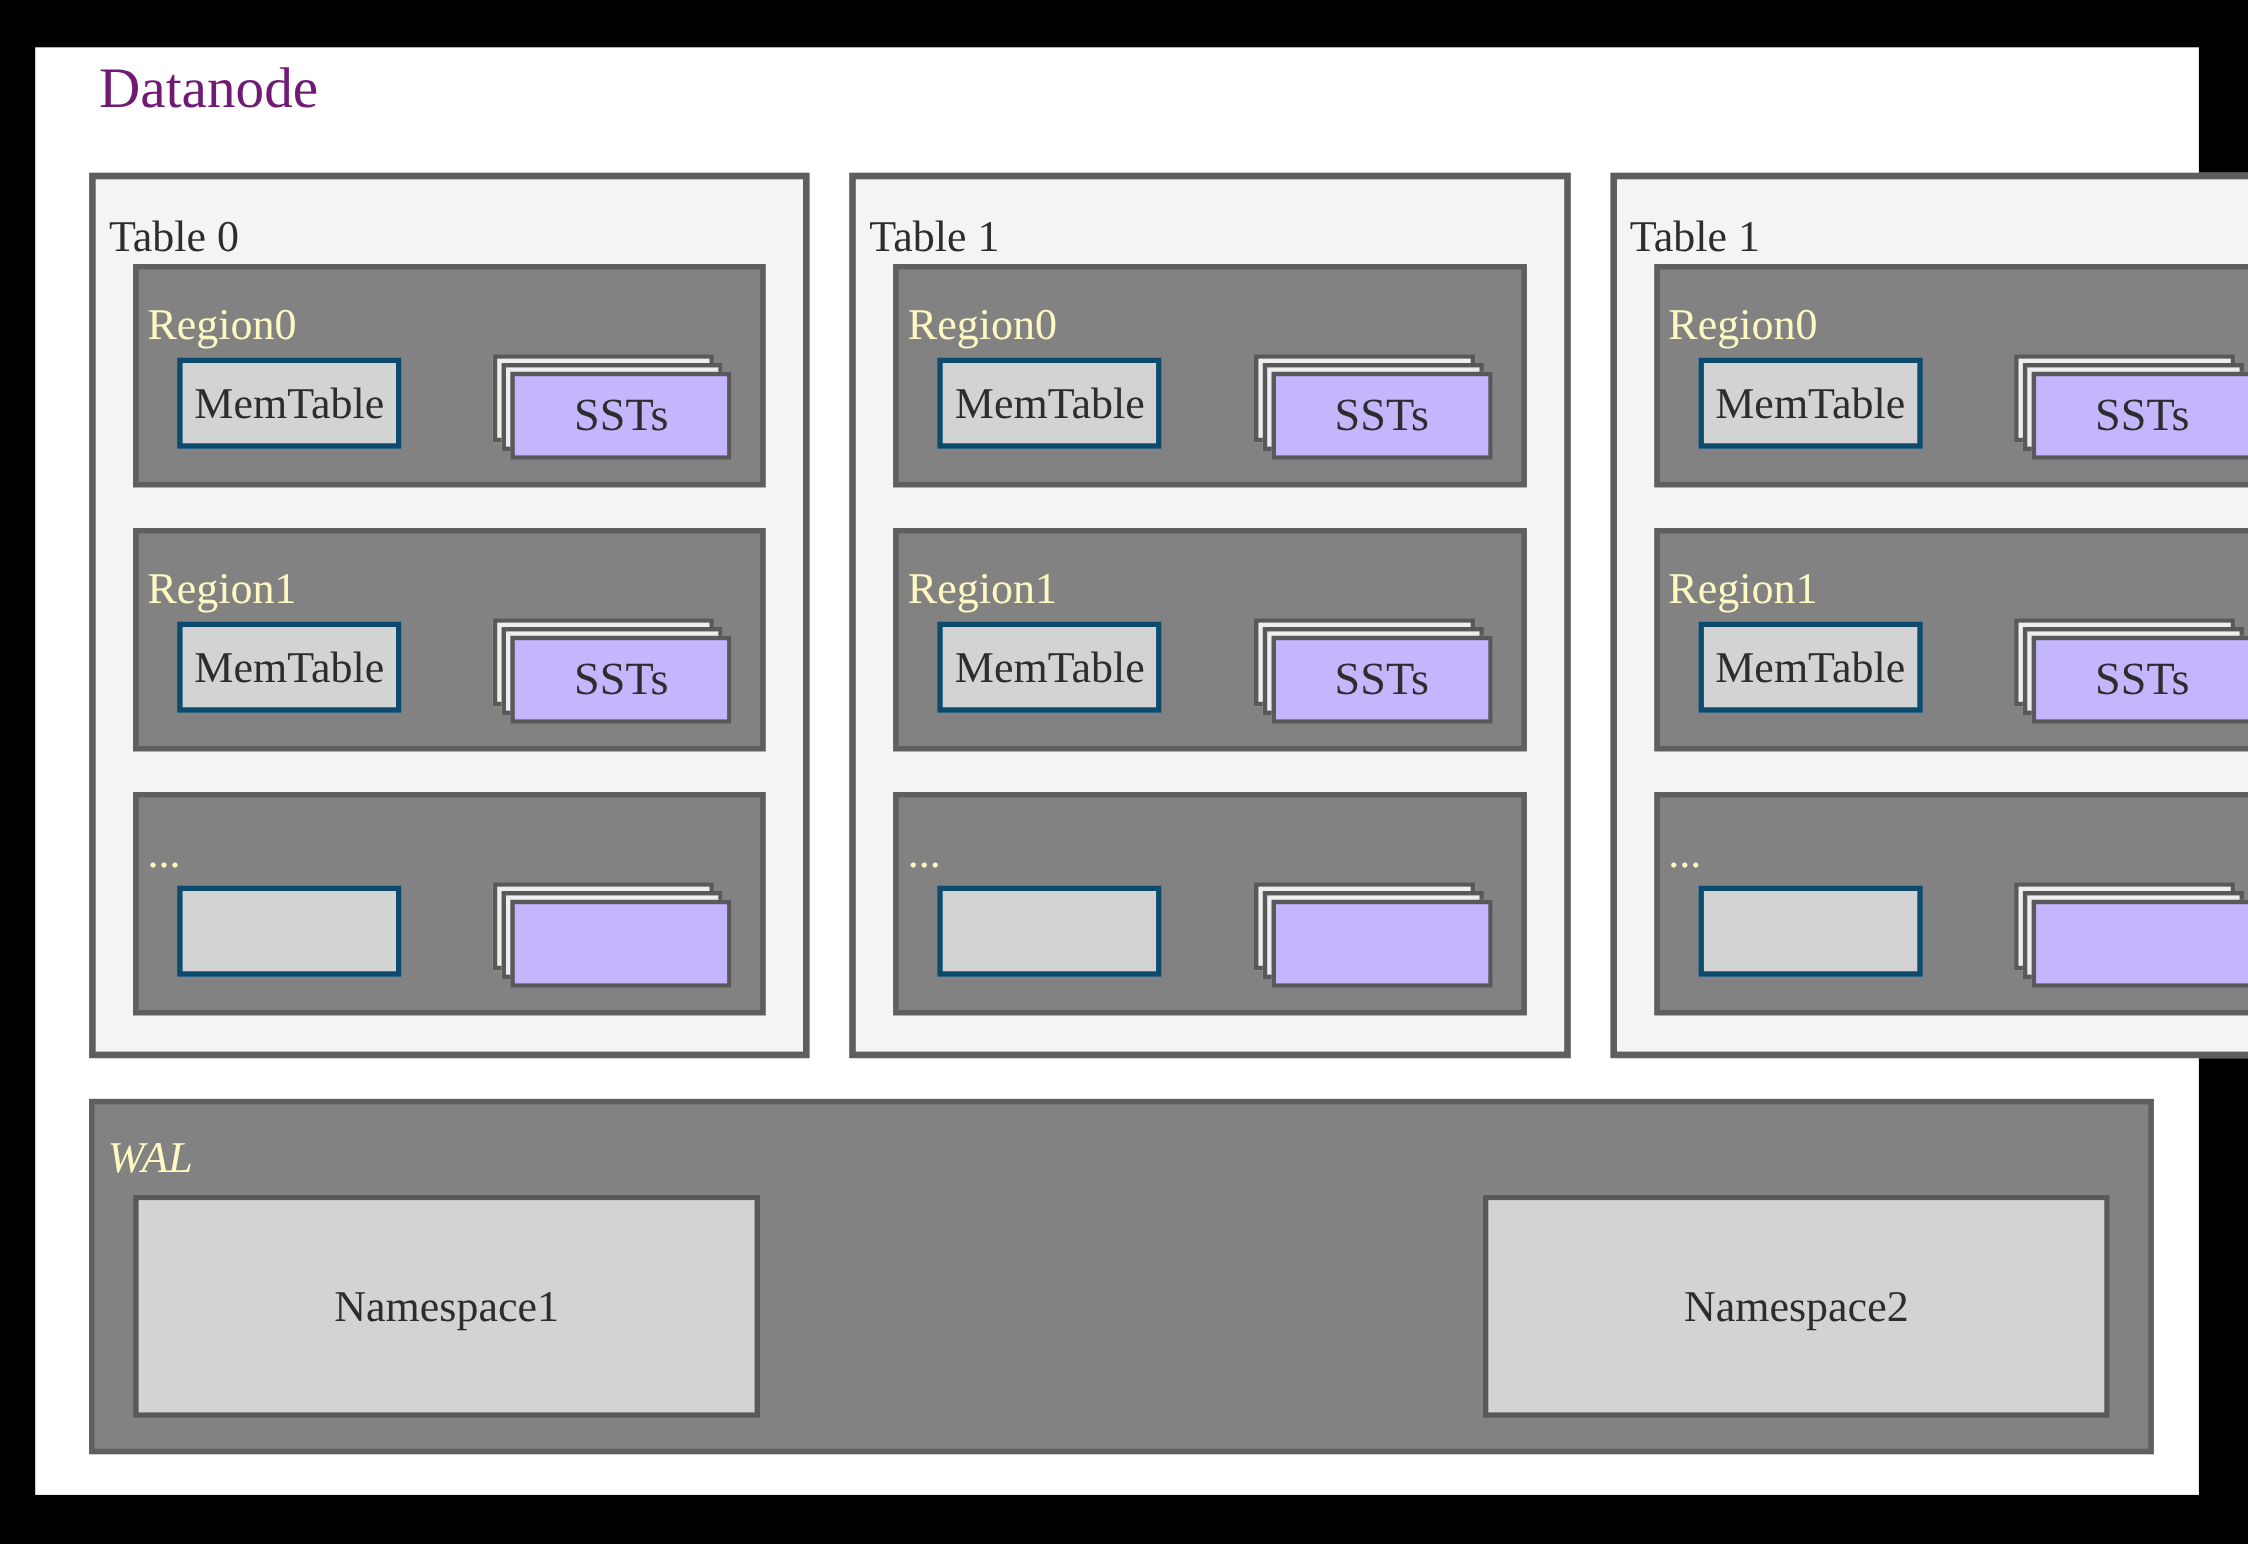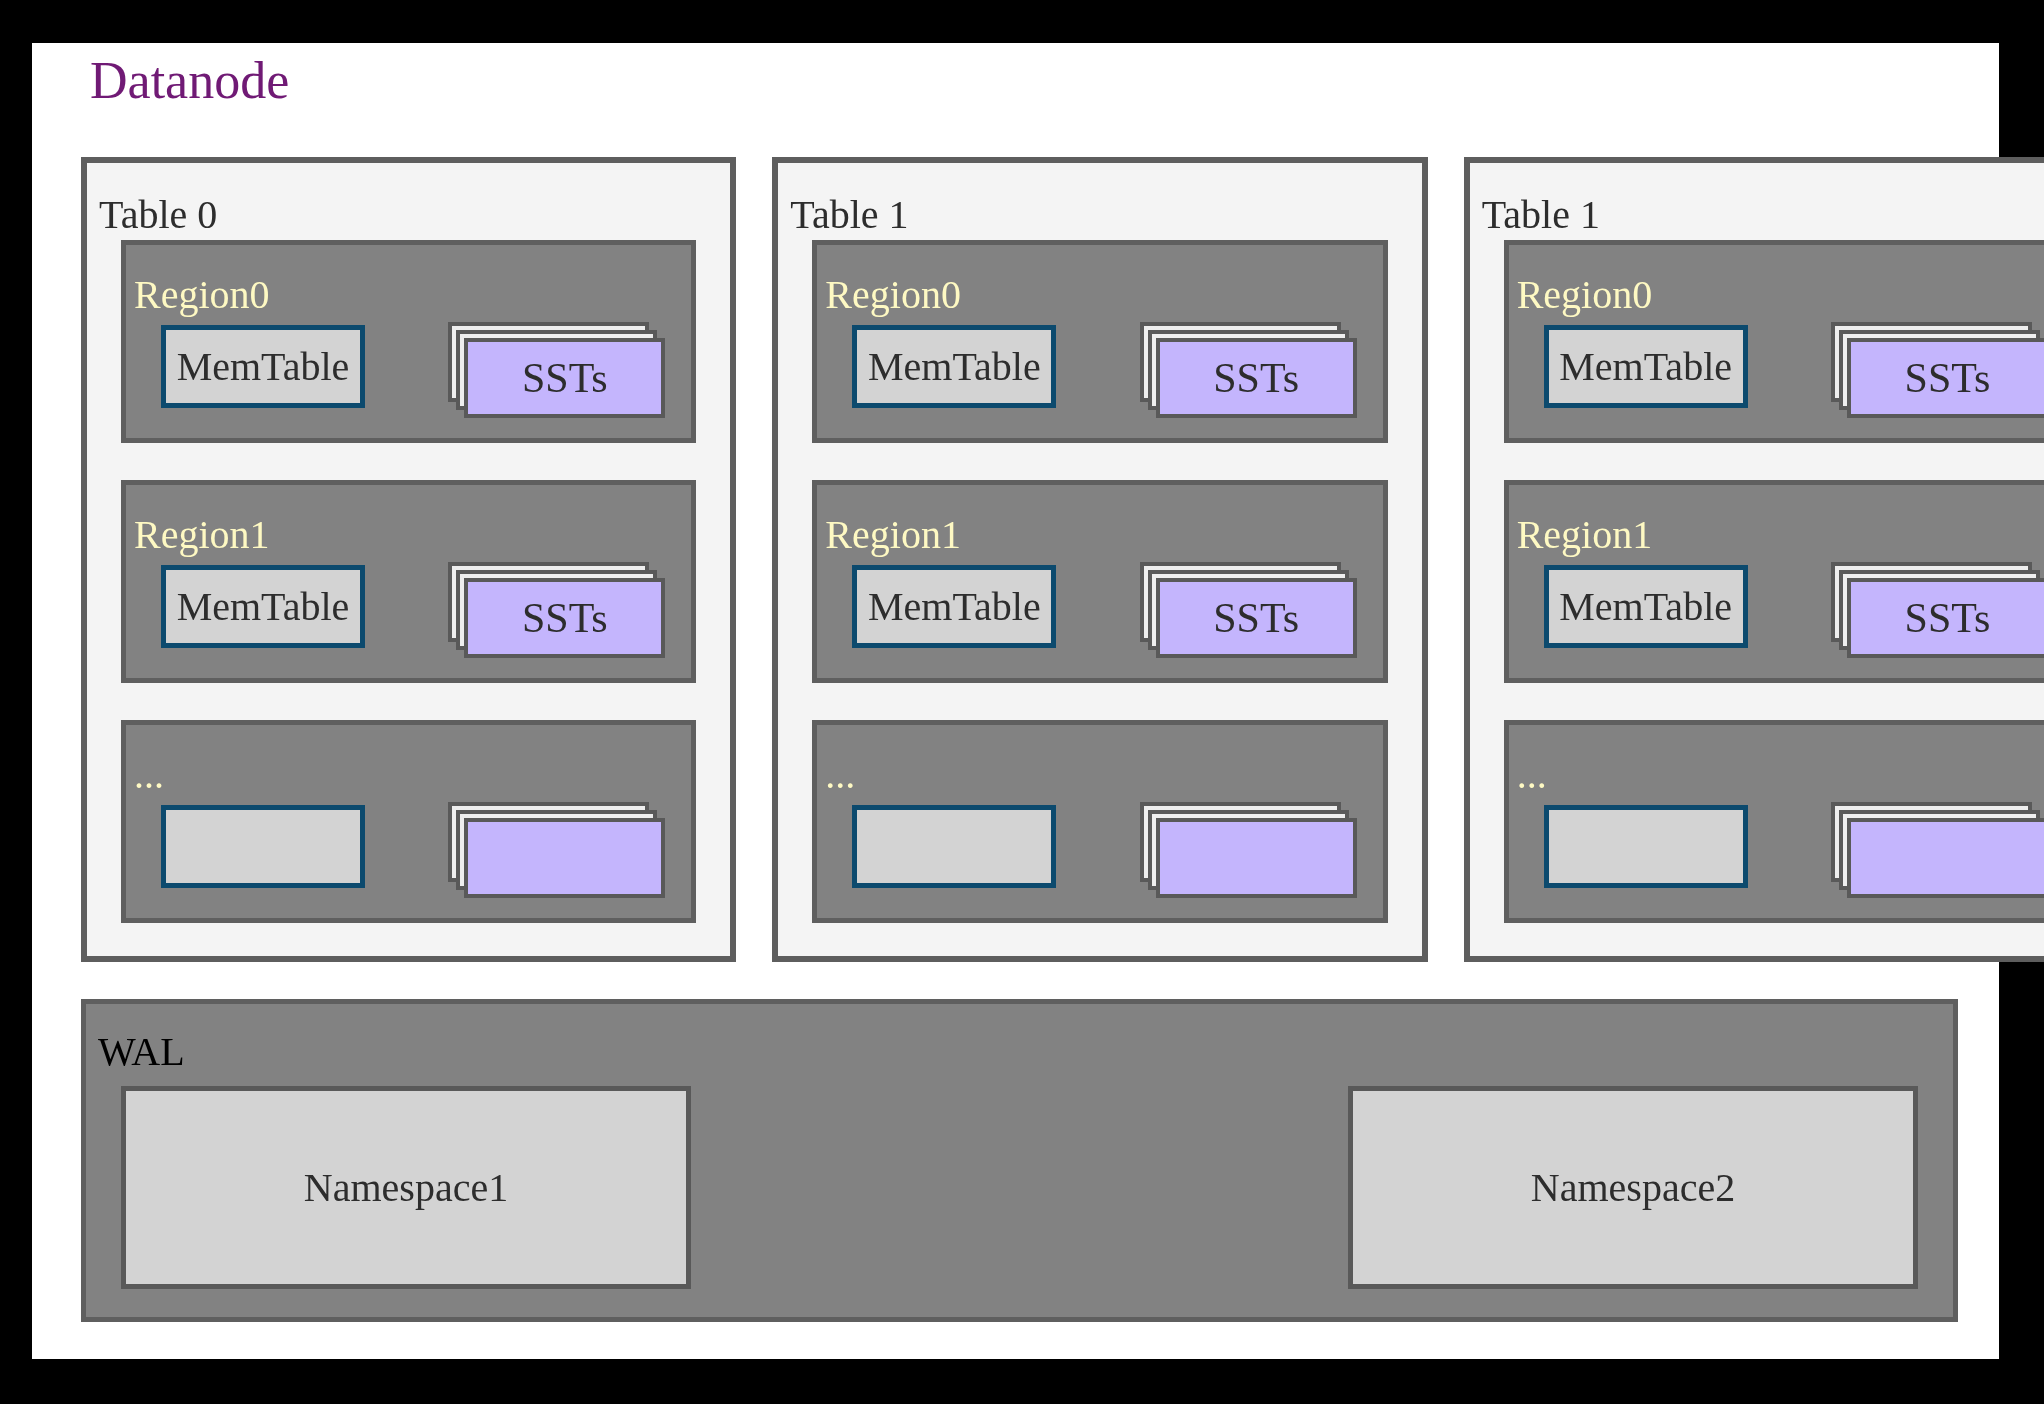--- a/index.html
+++ b/index.html
@@ -62,21 +62,21 @@
     display:flex;align-items:center;justify-content:center;
     font-size:42px;color:#2d2d2d;
   }
   
   .wal-box{
     position:absolute;left:49px;top:956px;width:1877px;height:323px;
     box-sizing:border-box;background:#828282;border:5px solid #5f5f5f;
   }
   .wal-label{
     position:absolute;left:12px;top:28px;
-    font-size:40px;line-height:1;color:#000000;
+    font-size:40px;line-height:1;color:#fef9c3;font-style:italic;
   }
   .ns-row{
     position:absolute;left:35px;right:35px;top:82px;height:203px;
     display:flex;justify-content:space-between;
   }
   .ns-box{
     width:570px;height:203px;box-sizing:border-box;
     background:#d3d3d3;border:5px solid #595959;
     display:flex;align-items:center;justify-content:center;
     font-size:40px;color:#2d2d2d;

